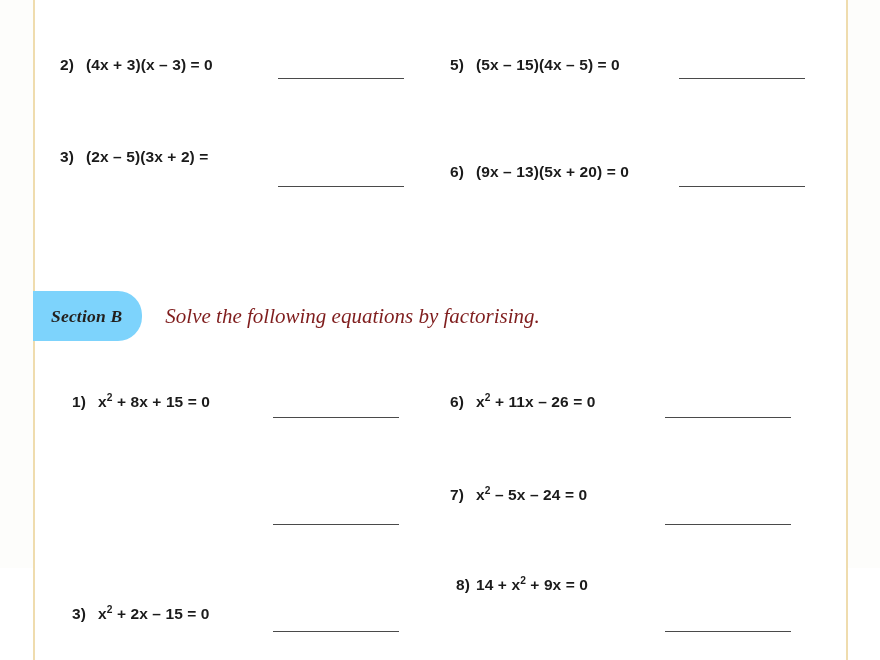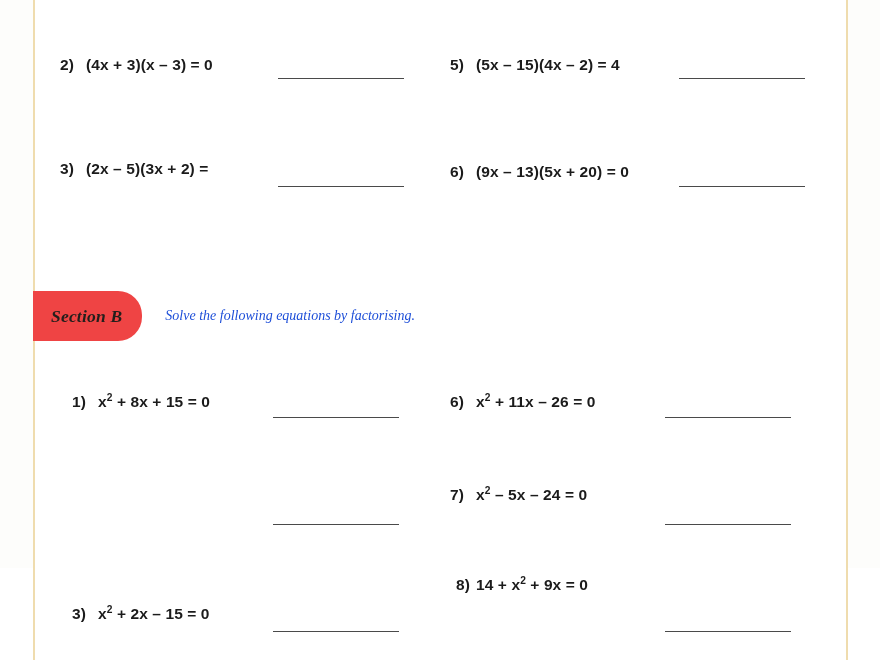--- a/index.html
+++ b/index.html
@@ -75,61 +75,61 @@
     top: 291px;
     height: 50px;
     display: flex;
     align-items: center;
   }
   .section-pill {
     height: 50px;
     display: flex;
     align-items: center;
     padding: 0 20px 0 18px;
-    background: #ef4444;
+    background: #7dd3fc;
     border-top-right-radius: 24px;
     border-bottom-right-radius: 24px;
   }
   .section-pill-label {
     font-family: "Liberation Serif", serif;
     font-weight: bold;
     font-style: italic;
     font-size: 17.5px;
     color: #231f1c;
     letter-spacing: 0.2px;
   }
   .section-instruction {
     margin-left: 23px;
     font-family: "Liberation Serif", serif;
     font-style: italic;
-    font-size: 14px;
-    color: #1d4ed8;
+    font-size: 21px;
+    color: #7f1d1d;
     white-space: nowrap;
   }
 </style>
 </head>
 <body>
 
 <div class="page">
 
   <div class="sheet"></div>
   <div class="rule-left"></div>
   <div class="rule-right"></div>
 
   <div class="qrow" style="left:60px; top:56px;">
     <span class="qnum">2)</span><span class="qtext">(4x + 3)(x – 3) = 0</span>
   </div>
   <div class="ansline" style="left:278px; top:78px; width:126px;"></div>
 
   <div class="qrow" style="left:450px; top:56px;">
-    <span class="qnum">5)</span><span class="qtext">(5x – 15)(4x – 2) = 4</span>
+    <span class="qnum">5)</span><span class="qtext">(5x – 15)(4x – 5) = 0</span>
   </div>
   <div class="ansline" style="left:679px; top:78px; width:126px;"></div>
 
-  <div class="qrow" style="left:60px; top:160px;">
+  <div class="qrow" style="left:60px; top:148px;">
     <span class="qnum">3)</span><span class="qtext">(2x – 5)(3x + 2) =</span>
   </div>
   <div class="ansline" style="left:278px; top:186px; width:126px;"></div>
 
   <div class="qrow" style="left:450px; top:163px;">
     <span class="qnum">6)</span><span class="qtext">(9x – 13)(5x + 20) = 0</span>
   </div>
   <div class="ansline" style="left:679px; top:186px; width:126px;"></div>
 
   <div class="section-banner">

